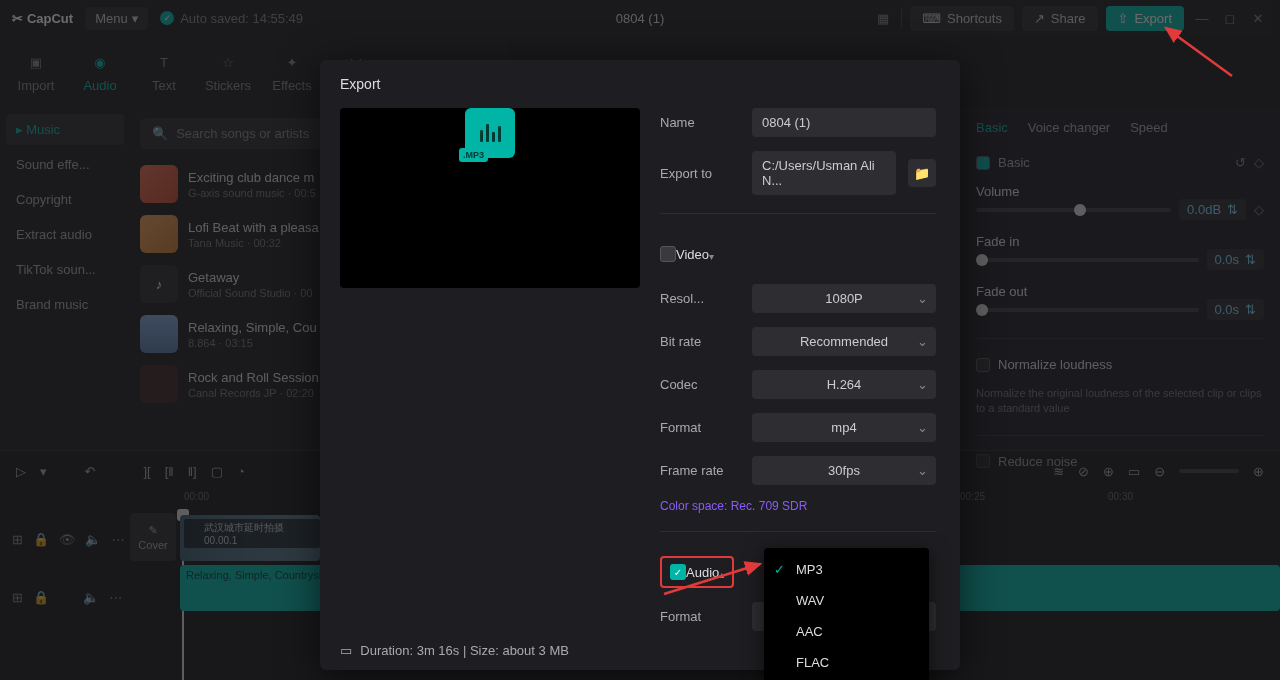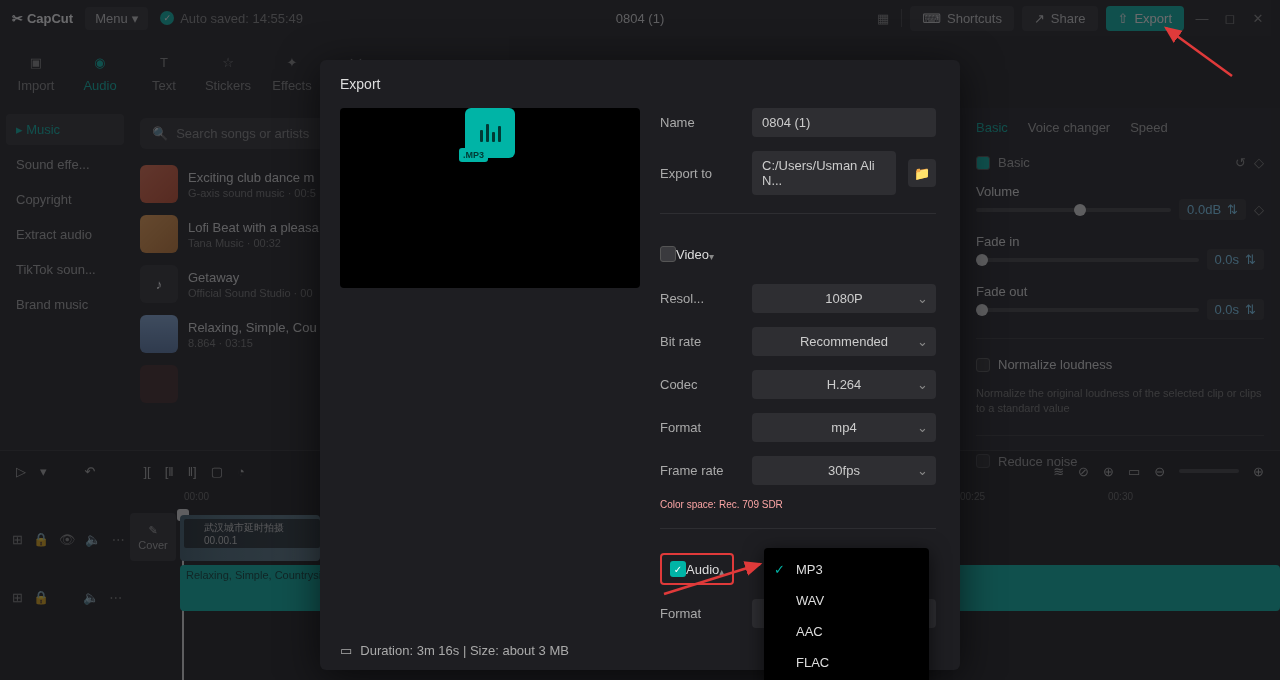--- a/index.html
+++ b/index.html
@@ -96,21 +96,21 @@
 .sval{flex:1;background:#2e2e32;padding:7px 10px;border-radius:4px;color:#ccc}
 .sselect{flex:1;background:#2e2e32;padding:7px 10px;border-radius:4px;color:#ccc;display:flex;align-items:center;justify-content:center;position:relative}
 .sselect .chev{position:absolute;right:8px;color:#888}
 .folder-ico{width:28px;height:28px;background:#2e2e32;border-radius:4px;display:flex;align-items:center;justify-content:center;color:#ccc}
 .sec-head{display:flex;align-items:flex-end;gap:0;padding:8px 0;margin-top:6px}
 .sec-head .chk-on{width:16px;height:16px;border-radius:3px;background:#00b4a6;display:flex;align-items:center;justify-content:center;color:#fff;font-size:10px}
 .sec-head .chk-off{width:16px;height:16px;border-radius:3px;background:#3a3a3e;border:1px solid #555}
 .sec-head .title{color:#ddd;font-weight:500}
 .sec-head .caret{color:#888;font-size:10px}
 .divider{height:1px;background:#2e2e32;margin:4px 0}
-.note{color:#fca5a5;font-size:10px}
+.note{color:#8b5cf6;font-size:12px}
 
 .modal-foot{padding:12px 20px;color:#aaa;display:flex;align-items:center;gap:8px;border-top:0}
 
 .highlight{border:2px solid #e03a3a;border-radius:4px;padding:6px 8px}
 
 
 .dropdown{position:absolute;left:764px;top:548px;width:165px;background:#000;border-radius:4px;z-index:200;padding:6px 0;box-shadow:0 4px 20px rgba(0,0,0,0.6)}
 .dd-item{padding:8px 14px 8px 32px;color:#ddd;position:relative}
 .dd-item .check{position:absolute;left:10px;color:#00b4a6}
 
@@ -223,20 +223,24 @@
         </div>
       <div class="song">
           <div class="thumb t4"></div>
           <div class="meta">
             <div class="title">Relaxing, Simple, Cou</div>
             <div class="sub">8.864 · 03:15</div>
           </div>
         </div>
       <div class="song">
           <div class="thumb t5"></div>
+          <div class="meta">
+            <div class="title">Rock and Roll Session</div>
+            <div class="sub">Canal Records JP · 02:20</div>
+          </div>
         </div>
     </div>
   </div>
 
   <div class="player dim">
     <div class="player-head">
         <span>Player</span>
         <span>≡</span>
       </div>
   </div>

